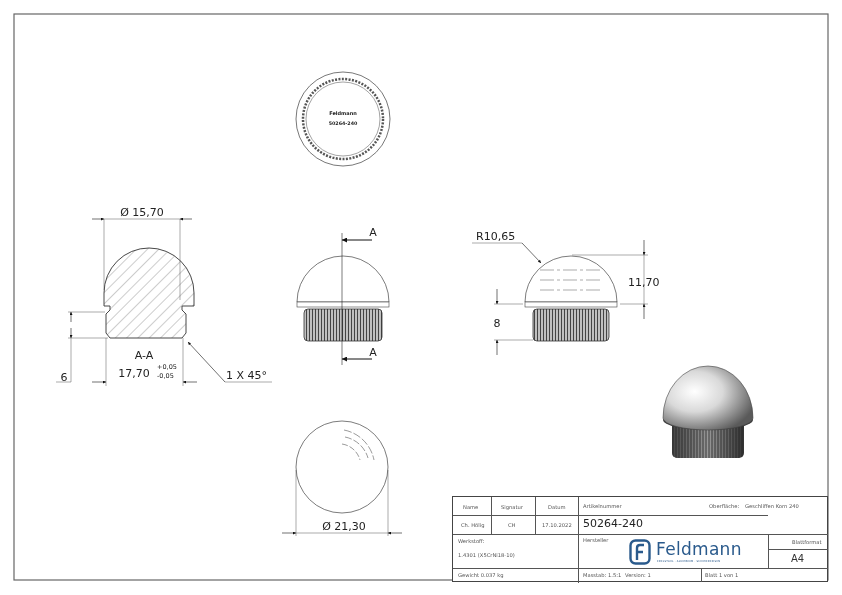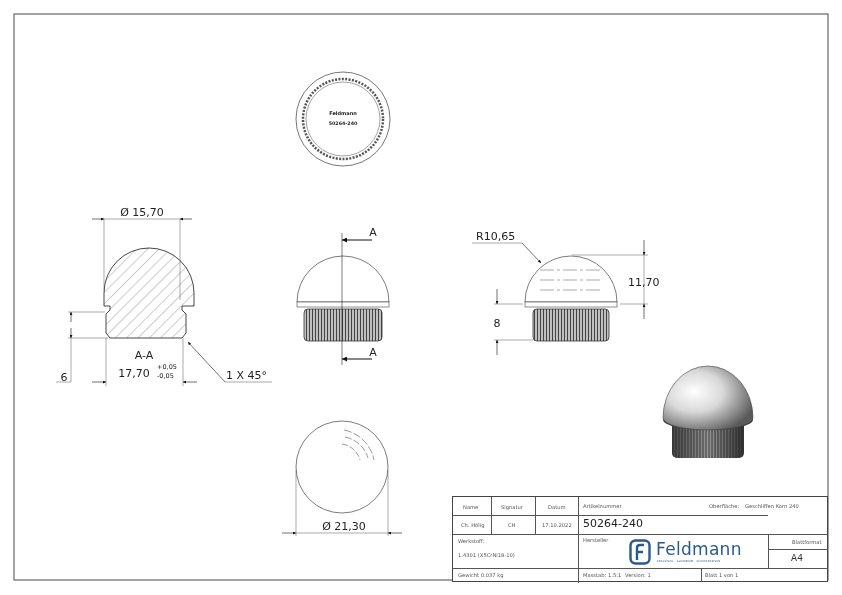--- a/index.html
+++ b/index.html
@@ -180,19 +180,19 @@
   <div class="logo">
     <svg class="mark" viewBox="0 0 22 26">
       <rect x="1.5" y="1.5" width="19" height="23" rx="5" fill="none" stroke="#2a5a8c" stroke-width="2.4"></rect>
       <path d="M8,21 L8,9 Q8,6 11,6 L15,6 M8,13 L14,13" fill="none" stroke="#2a5a8c" stroke-width="2.4"></path>
     </svg>
     <span class="name">Feldmann</span>
     <span class="tag">EDELSTAHL · ALUMINIUM · SCHMIEDEEISEN</span>
   </div>
 
   <span class="lbl" style="left:339px;top:42px;">Blattformat</span>
-  <span class="val" style="left:338px;top:56px;font-size:10px;font-family:Liberation Mono, monospace;">A4</span>
+  <span class="val" style="left:338px;top:56px;font-size:10px;">A4</span>
 
   <span class="lbl" style="left:5px;top:75px;">Gewicht 0.037 kg</span>
   <span class="lbl" style="left:130px;top:75px;">Masstab: 1.5:1</span>
   <span class="lbl" style="left:172px;top:75px;">Version: 1</span>
   <span class="lbl" style="left:252px;top:75px;">Blatt 1 von 1</span>
 </div>
 
 </body></html>

